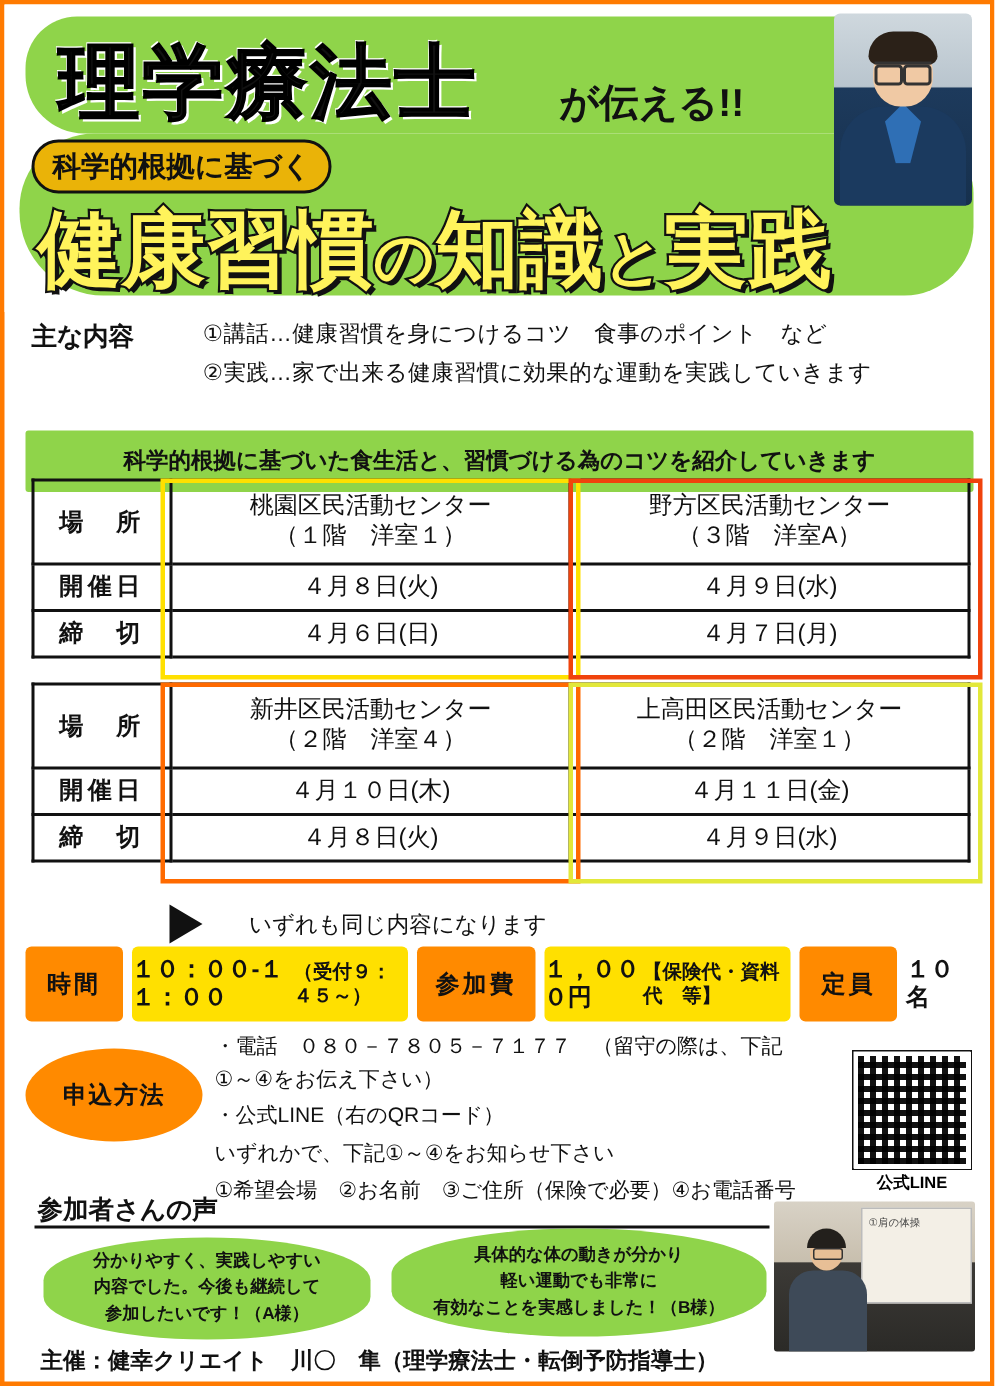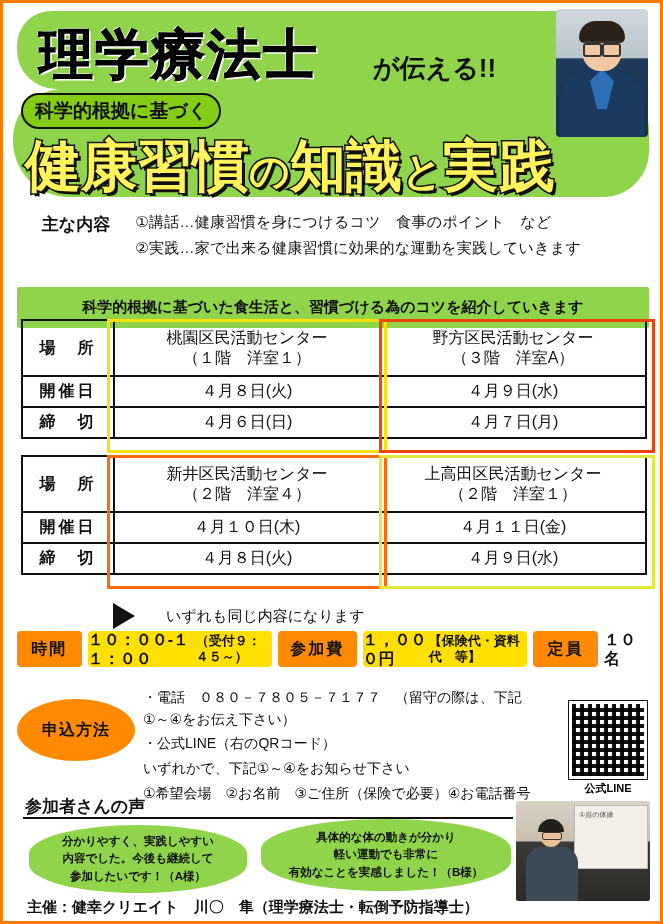--- a/index.html
+++ b/index.html
@@ -53,21 +53,21 @@
     position:absolute;
     left:370px;top:48px;
     font-size:26px;
     font-weight:bold;
     color:#111;
     white-space:nowrap;
   }
   .badge-kagaku{
     position:absolute;
     left:18px;top:90px;
-    background:#84cc16;
+    background:#eab308;
     border:2px solid #111;
     border-radius:18px;
     padding:3px 12px;
     font-size:19px;
     font-weight:bold;
     color:#111;
     white-space:nowrap;
   }
   .title-big2{
     position:absolute;
@@ -118,21 +118,21 @@
     clip-path:polygon(50% 0,100% 30%,70% 100%,30% 100%,0 30%);
   }
 
   
   .contents-row{
     position:absolute;left:18px;top:210px;width:630px;
     font-size:15px;color:#111;
   }
   .contents-label{
     display:inline-block;
-    font-size:17px;font-weight:bold;vertical-align:top;width:110px;text-align:center;
+    font-size:17px;font-weight:bold;vertical-align:top;width:110px;
   }
   .contents-list{display:inline-block;width:515px;}
   .contents-list div{margin-bottom:7px;letter-spacing:0.3px;}
 
   
   .green-bar{
     position:absolute;left:14px;top:284px;
     width:632px;height:41px;
     background:#8fd44a;
     display:flex;align-items:center;justify-content:center;
@@ -177,21 +177,21 @@
   }
   .tri{
     width:0;height:0;
     border-left:22px solid #111;
     border-top:13px solid transparent;
     border-bottom:13px solid transparent;
   }
 
   
   .info-strip{
-    position:absolute;left:14px;top:628px;width:634px;height:36px;
+    position:absolute;left:14px;top:628px;width:634px;height:50px;
     display:flex;align-items:stretch;gap:6px;
   }
   .chip{
     background:#ff8a00;color:#111;font-weight:bold;font-size:16px;
     display:flex;align-items:center;justify-content:center;
     border-radius:4px;
     letter-spacing:2px;
   }
   .chip-time{width:66px;}
   .chip-fee{width:80px;}

